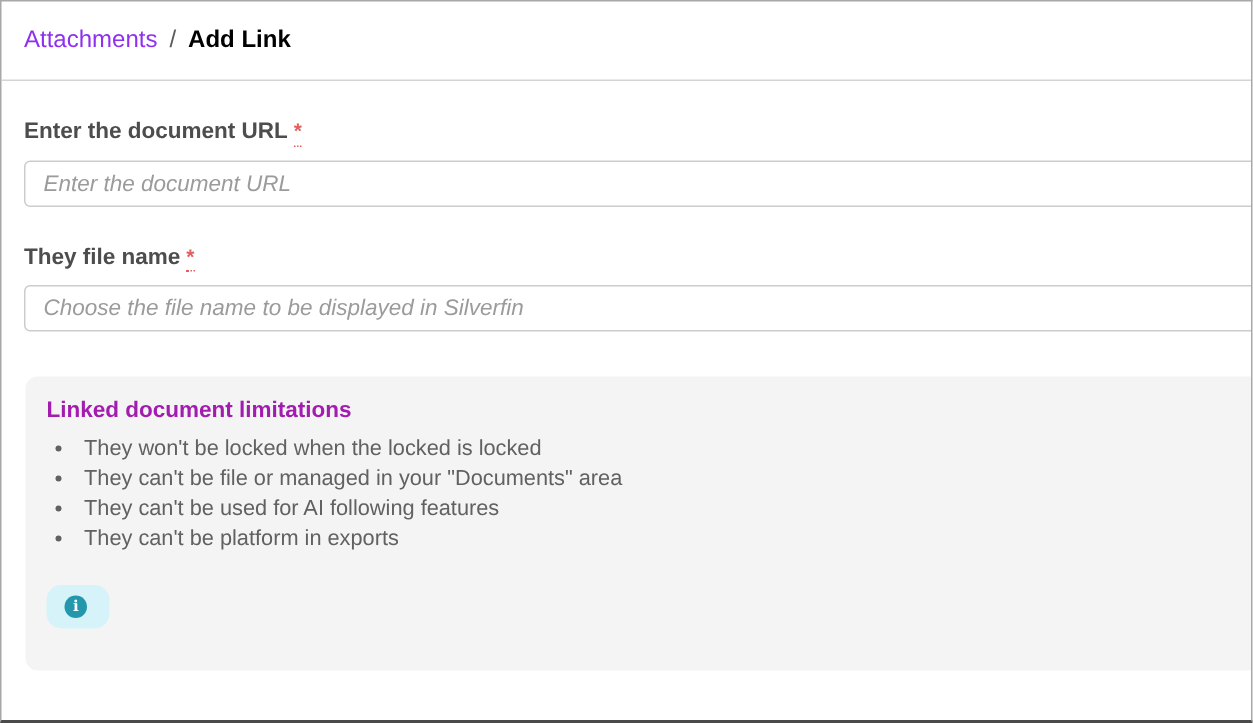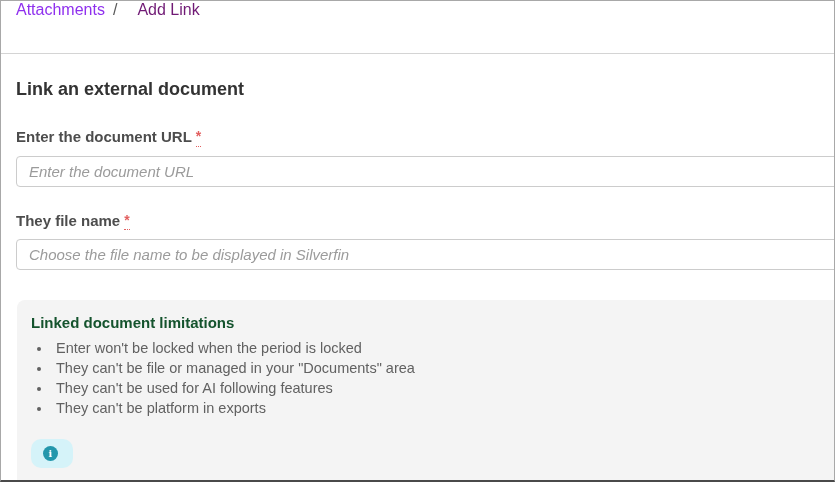--- a/index.html
+++ b/index.html
@@ -12,32 +12,33 @@
     border: 1px solid #a8a8a8;
     border-bottom: 2px solid #4a4a4a;
     overflow: hidden;
     position: relative;
   }
 
   
   .breadcrumb-bar {
     height: 53px;
     display: flex;
+    align-items: center;
     gap: 8px;
     padding: 0 15px;
     border-bottom: 1px solid #d4d4d4;
     font-size: 16px;
   }
   .bc-link {
     color: #8f30ee;
     text-decoration: none;
     cursor: pointer;
   }
   .bc-sep { color: #5a5a5a; }
-  .bc-current { color: #701a75; font-weight: 400; margin-left: 12px; }
+  .bc-current { color: #000000; font-weight: 700; }
 
   
   .content { padding: 25px 0 0 15px; }
 
   .page-title {
     font-size: 18px;
     font-weight: 700;
     color: #333333;
     margin: 0 0 28px 0;
   }
@@ -83,21 +84,21 @@
     margin-left: 1px;
     width: calc(100% + 10px);
     height: 196px;
     background: #f4f4f4;
     border-radius: 8px;
     padding: 14px 16px 18px 14px;
   }
   .limitations-title {
     font-size: 15px;
     font-weight: 700;
-    color: #14532d;
+    color: #a21caf;
     margin: 0 0 4px 0;
   }
   .limitations-intro {
     margin: 0;
     font-size: 14.5px;
     color: #616161;
   }
   .limitations-list {
     margin: 7px 0 0 0;
     padding-left: 21px;
@@ -145,42 +146,41 @@
 <body>
 
 <header class="breadcrumb-bar">
   <a class="bc-link" href="#">Attachments</a>
   <span class="bc-sep">/</span>
   <span class="bc-current">Add Link</span>
 </header>
 
 <main class="content">
 
-  <h1 class="page-title">Link an external document</h1>
 
   <div class="field">
     <label class="field-label">
       <span>Enter the document URL</span>
       <span class="req">*</span>
     </label>
     <input type="text" class="text-input" placeholder="Enter the document URL" style="">
   </div>
 
   <div class="field">
     <label class="field-label">
       <span>They file name</span>
       <span class="req">*</span>
     </label>
     <input type="text" class="text-input" placeholder="Choose the file name to be displayed in Silverfin" style="">
   </div>
 
   <section class="limitations-box">
     <h2 class="limitations-title">Linked document limitations</h2>
     <ul class="limitations-list">
-      <li>Enter won't be locked when the period is locked</li>
+      <li>They won't be locked when the locked is locked</li>
       <li>They can't be file or managed in your "Documents" area</li>
       <li>They can't be used for AI following features</li>
       <li>They can't be platform in exports</li>
     </ul>
     <div class="info-banner">
       <span class="info-icon">
         <span class="info-i">i</span>
       </span>
     </div>
   </section>

